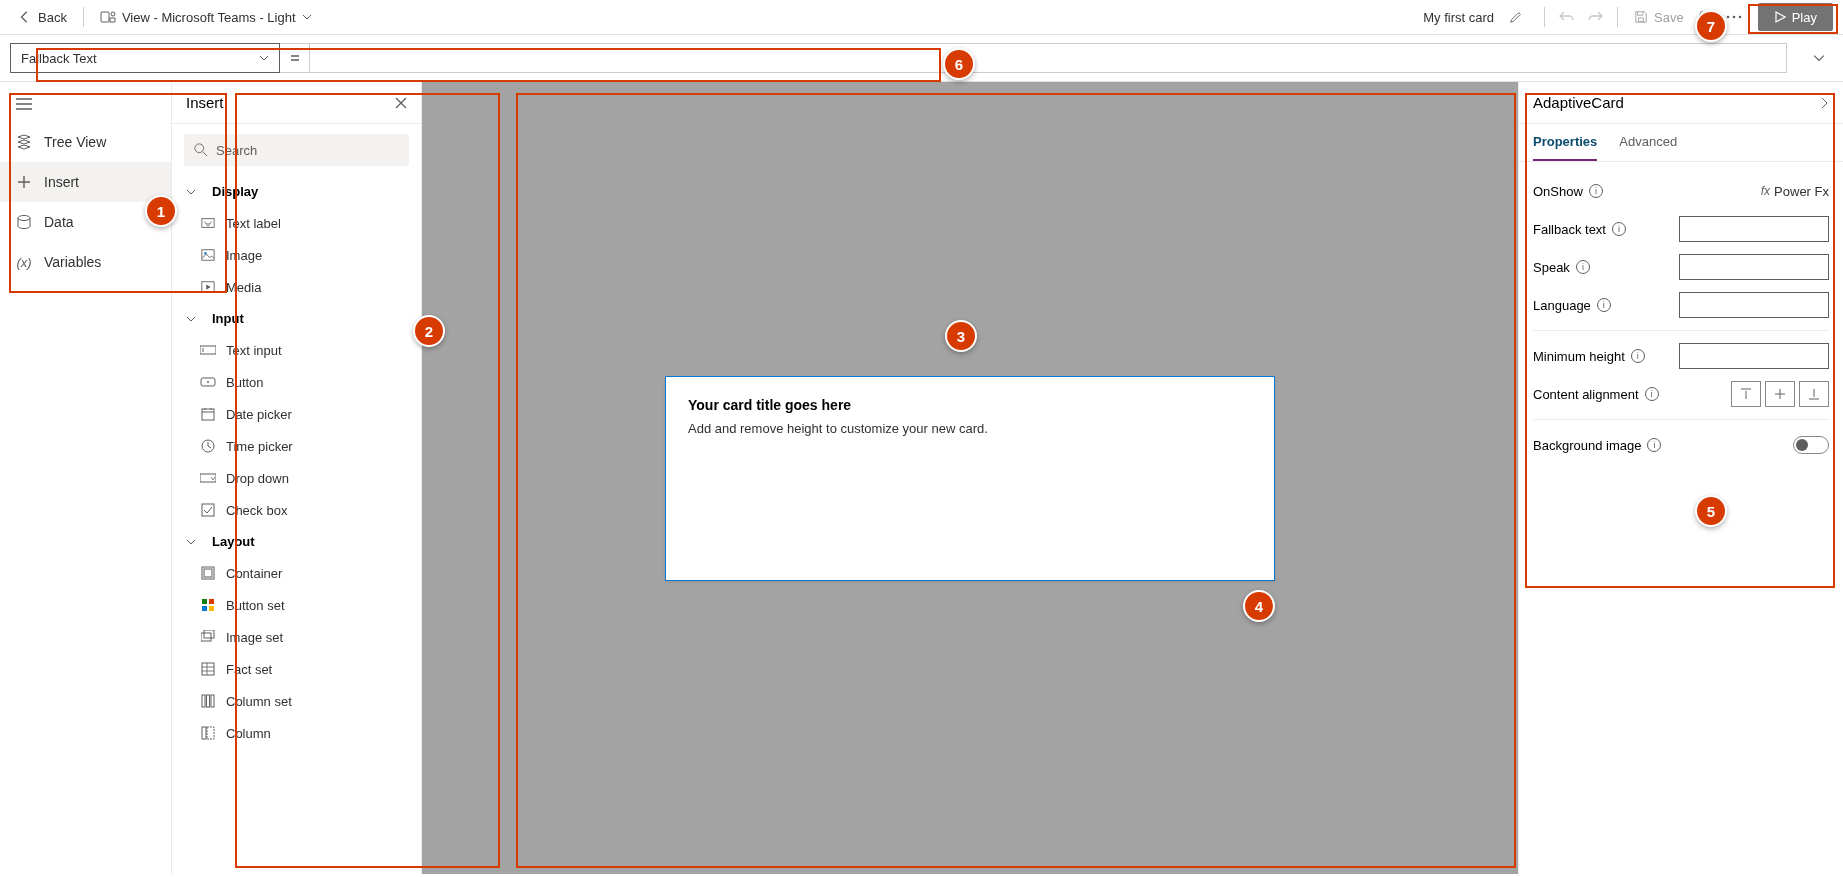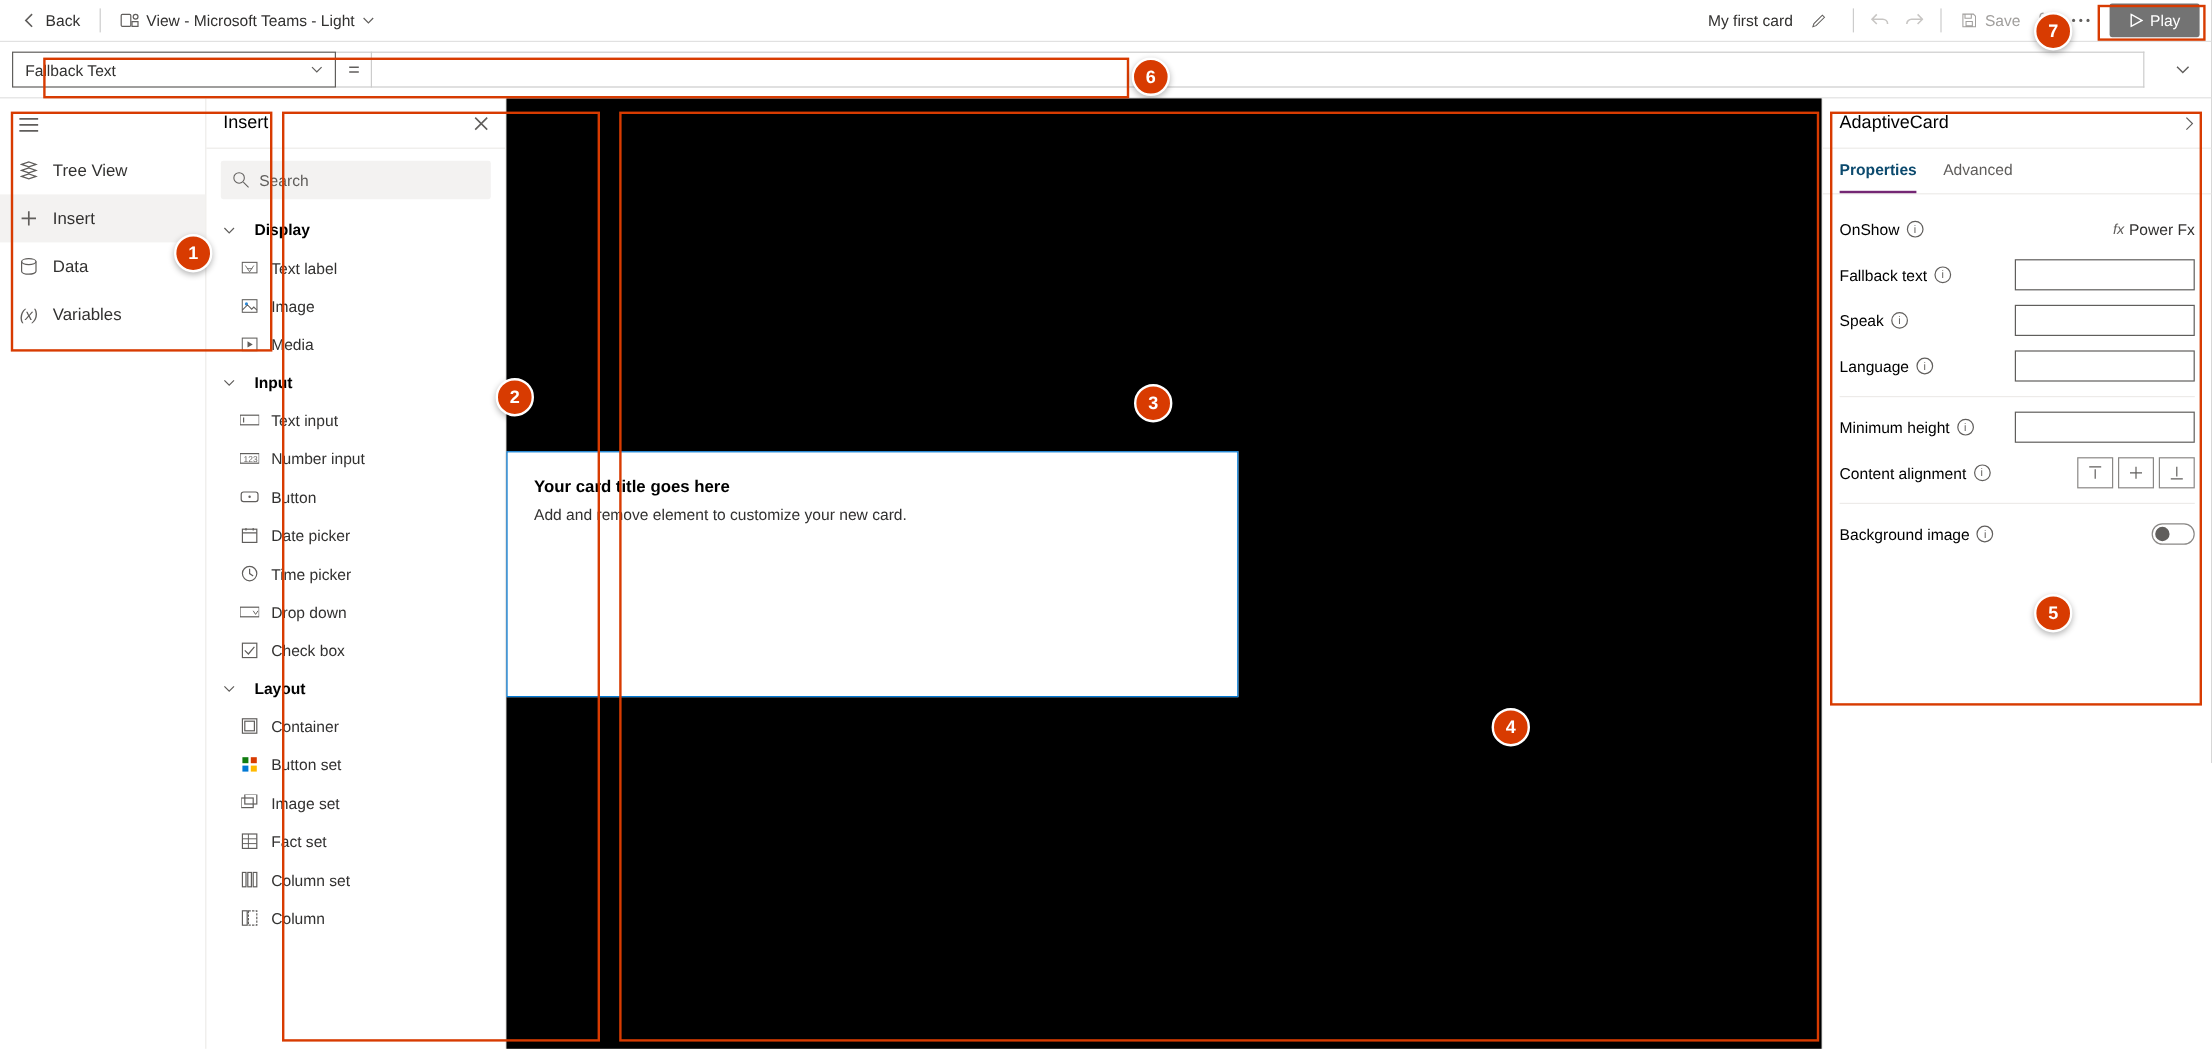--- a/index.html
+++ b/index.html
@@ -34,21 +34,21 @@
   .leftrail .railitem.active { background:#f3f2f1; }
 
   .insertpanel { width:250px; border-right:1px solid #edebe9; display:flex; flex-direction:column;}
   .panelhead { height:42px; display:flex; align-items:center; padding:0 14px; font-size:15px; border-bottom:1px solid #edebe9;}
   .panelhead .x { margin-left:auto; cursor:pointer; color:#605e5c;}
   .search { margin:10px 12px; height:32px; border-radius:2px; background:#f3f2f1; display:flex; align-items:center; gap:8px; padding:0 10px; color:#605e5c; font-size:13px;}
   .groupheader { font-weight:600; font-size:13px; padding:8px 14px; display:flex; align-items:center; gap:16px; cursor:pointer;}
   .insitem { height:32px; display:flex; align-items:center; gap:10px; padding:0 14px 0 28px; font-size:13px; color:#323130; cursor:pointer;}
   .insicon { width:16px; height:16px; display:inline-flex; align-items:center; justify-content:center; color:#605e5c;}
 
-  .canvas { flex:1; background:#000000; position:relative; display:flex; align-items:center; }
+  .canvas { flex:1; background:#a3a3a3; position:relative; display:flex; align-items:center; justify-content:center;}
   .card { width:610px; height:205px; background:#fff; border:1px solid #0078d4; box-shadow:0 1px 3px rgba(0,0,0,0.1); padding:20px 22px;}
   .card .cardtitle { font-weight:600; font-size:14px; margin-bottom:8px;}
   .card .cardbody { font-size:13px; color:#323130; }
 
   .props { width:325px; border-left:1px solid #edebe9; display:flex; flex-direction:column;}
   .propshead { height:42px; display:flex; align-items:center; padding:0 14px; font-size:15px; border-bottom:1px solid #edebe9;}
   .propshead .chev { margin-left:auto; color:#605e5c;}
   .proptabs { display:flex; padding:0 14px; border-bottom:1px solid #edebe9;}
   .proptabs .tab { padding:10px 0; margin-right:22px; font-size:13px; color:#605e5c; cursor:pointer;}
   .proptabs .tab.active { color:#0c4a6e; font-weight:600; border-bottom:2px solid #742774;}
@@ -272,29 +272,20 @@
           <svg width="16" height="12" viewBox="0 0 16 12">
             <rect x="0" y="2" width="16" height="8" fill="none" stroke="#605e5c"></rect>
             <path d="M3 4 V8" stroke="#605e5c"></path>
           </svg>
         </span>
       <span>Text input</span>
     </div>
     <div class="insitem">
       <span class="insicon">
           <svg width="16" height="12" viewBox="0 0 16 12">
-            <rect x="0" y="2" width="16" height="8" fill="none" stroke="#605e5c"></rect>
-            <text x="3" y="9" font-size="7" fill="#605e5c">123</text>
-          </svg>
-        </span>
-      <span>Number input</span>
-    </div>
-    <div class="insitem">
-      <span class="insicon">
-          <svg width="16" height="12" viewBox="0 0 16 12">
             <rect x="1" y="2" width="14" height="8" rx="2" fill="none" stroke="#605e5c"></rect>
             <circle cx="8" cy="6" r="1" fill="#605e5c"></circle>
           </svg>
         </span>
       <span>Button</span>
     </div>
     <div class="insitem">
       <span class="insicon">
           <svg width="14" height="14" viewBox="0 0 14 14">
             <rect x="1" y="2" width="12" height="11" fill="none" stroke="#605e5c"></rect>
@@ -392,21 +383,21 @@
             <rect x="6" y="1" width="7" height="12" fill="none" stroke="#605e5c" stroke-dasharray="2,1"></rect>
           </svg>
         </span>
       <span>Column</span>
     </div>
   </div>
 
   <div class="canvas">
     <div class="card">
       <div class="cardtitle">Your card title goes here</div>
-      <div class="cardbody">Add and remove element to customize your new card.</div>
+      <div class="cardbody">Add and remove height to customize your new card.</div>
     </div>
   </div>
 
   <div class="props">
     <div class="propshead">
       <span>AdaptiveCard</span>
       <span class="chev">
         <svg width="10" height="12" viewBox="0 0 10 12">
             <path d="M3 1 L8 6 L3 11" stroke="#605e5c" fill="none"></path>
           </svg>

